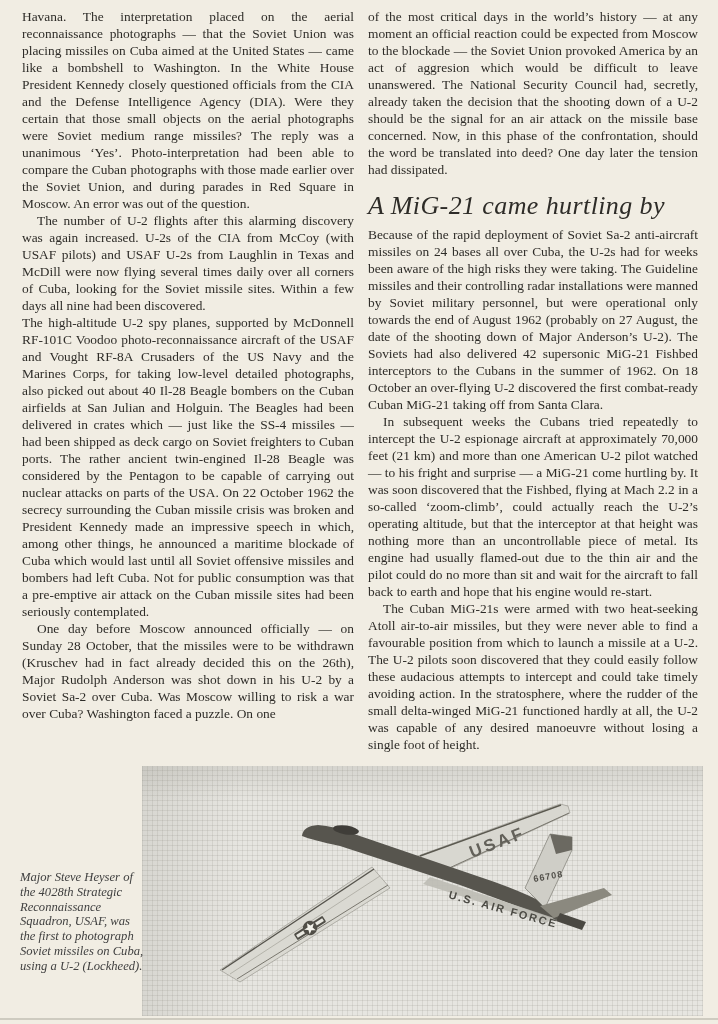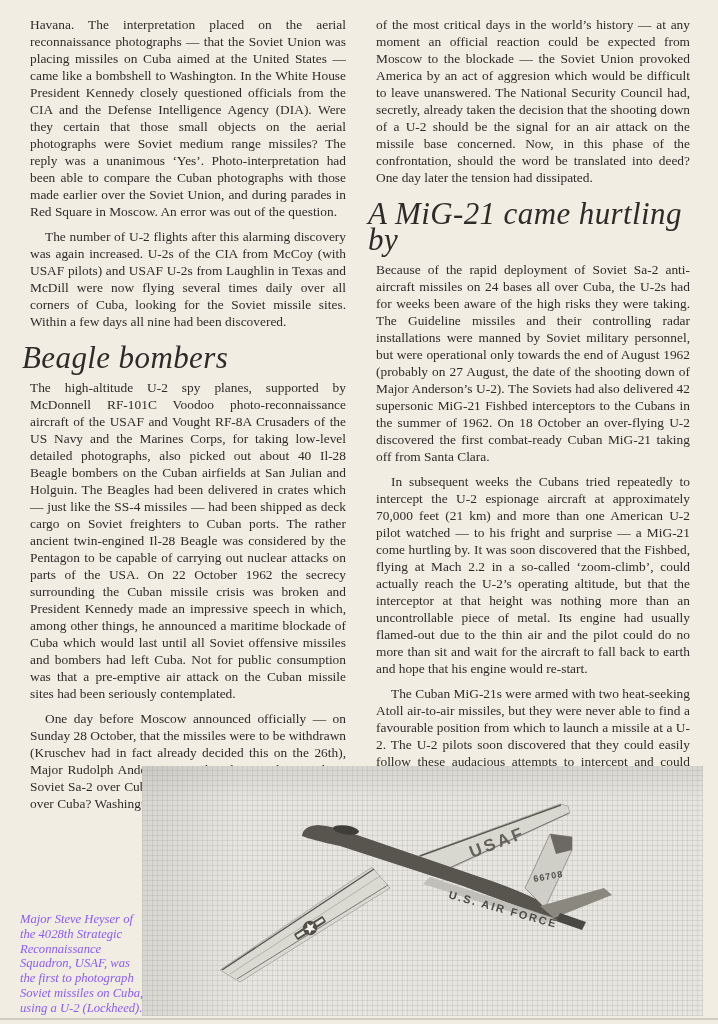--- a/index.html
+++ b/index.html
@@ -5,59 +5,58 @@
   html,body{margin:0;padding:0;}
   body{
     width:718px;height:1024px;position:relative;overflow:hidden;
     background:#f1ede3;
     font-family:"Liberation Serif","DejaVu Serif",serif;
     color:#2e2c28;
   }
   .col{position:absolute;top:8px;text-align:justify;font-size:13.4px;line-height:17px;}
   .col-left{left:22px;width:332px;}
   .col-right{left:368px;width:330px;}
-  .para{margin:8px;}
+  .para{margin:0;}
   .para.indent{text-indent:15px;}
   h2.heading{
     font-style:italic;font-weight:normal;
-    font-size:31px;letter-spacing:.4px;
+    font-size:26px;letter-spacing:.4px;
     margin:15px 0 7px 0;line-height:26px;text-align:left;
   }
   .photo{
     position:absolute;left:142px;top:766px;width:561px;height:250px;
     background-color:#e6e5e0;
     background-image:
       linear-gradient(to bottom, rgba(140,138,128,.18), rgba(140,138,128,0) 14%),
       linear-gradient(to right, rgba(140,138,128,.16), rgba(140,138,128,0) 18%),
       repeating-linear-gradient(0deg, rgba(125,122,112,.15) 0 1px, transparent 1px 5px),
       repeating-linear-gradient(90deg, rgba(125,122,112,.15) 0 1px, transparent 1px 5px);
   }
   .photo svg{display:block;width:561px;height:250px;}
   .caption{
-    position:absolute;left:20px;top:912px;width:126px;
+    position:absolute;left:20px;top:870px;width:126px;
     font-style:italic;font-size:12.6px;line-height:14.8px;
-    text-align:left;color:#8b5cf6;
+    text-align:left;color:#404040;
   }
   .page-edge{
     position:absolute;left:0;top:1018px;width:718px;height:2px;
     background:#bcb8ad;opacity:.65;
   }
   .mark-usaf{font-family:"Liberation Sans","DejaVu Sans",sans-serif;font-weight:bold;font-size:17px;letter-spacing:3px;fill:#63615a;}
   .mark-fuselage{font-family:"Liberation Sans","DejaVu Sans",sans-serif;font-weight:bold;font-size:11px;letter-spacing:2px;fill:#4b4a44;}
   .mark-tail{font-family:"Liberation Sans","DejaVu Sans",sans-serif;font-weight:bold;font-size:9px;letter-spacing:1px;fill:#514f49;}
 </style>
 </head>
 <body>
 
 <div>
 
   <div class="col col-left">
     <p class="para">Havana. The interpretation placed on the aerial reconnaissance photographs — that the Soviet Union was placing missiles on Cuba aimed at the United States — came like a bombshell to Washington. In the White House President Kennedy closely questioned officials from the CIA and the Defense Intelligence Agency (DIA). Were they certain that those small objects on the aerial photographs were Soviet medium range missiles? The reply was a unanimous ‘Yes’. Photo-interpretation had been able to compare the Cuban photographs with those made earlier over the Soviet Union, and during parades in Red Square in Moscow. An error was out of the question.</p>
     <p class="para indent">The number of U-2 flights after this alarming discovery was again increased. U-2s of the CIA from McCoy (with USAF pilots) and USAF U-2s from Laughlin in Texas and McDill were now flying several times daily over all corners of Cuba, looking for the Soviet missile sites. Within a few days all nine had been discovered.</p>
-    <h2 class="heading">Beagle bombers</h2>
     <p class="para">The high-altitude U-2 spy planes, supported by McDonnell RF-101C Voodoo photo-reconnaissance aircraft of the USAF and Vought RF-8A Crusaders of the US Navy and the Marines Corps, for taking low-level detailed photographs, also picked out about 40 Il-28 Beagle bombers on the Cuban airfields at San Julian and Holguin. The Beagles had been delivered in crates which — just like the SS-4 missiles — had been shipped as deck cargo on Soviet freighters to Cuban ports. The rather ancient twin-engined Il-28 Beagle was considered by the Pentagon to be capable of carrying out nuclear attacks on parts of the USA. On 22 October 1962 the secrecy surrounding the Cuban missile crisis was broken and President Kennedy made an impressive speech in which, among other things, he announced a maritime blockade of Cuba which would last until all Soviet offensive missiles and bombers had left Cuba. Not for public consumption was that a pre-emptive air attack on the Cuban missile sites had been seriously contemplated.</p>
     <p class="para indent">One day before Moscow announced officially — on Sunday 28 October, that the missiles were to be withdrawn (Kruschev had in fact already decided this on the 26th), Major Rudolph Anderson was shot down in his U-2 by a Soviet Sa-2 over Cuba. Was Moscow willing to risk a war over Cuba? Washington faced a puzzle. On one</p>
   </div>
 
   <div class="col col-right">
     <p class="para">of the most critical days in the world’s history — at any moment an official reaction could be expected from Moscow to the blockade — the Soviet Union provoked America by an act of aggresion which would be difficult to leave unanswered. The National Security Council had, secretly, already taken the decision that the shooting down of a U-2 should be the signal for an air attack on the missile base concerned. Now, in this phase of the confrontation, should the word be translated into deed? One day later the tension had dissipated.</p>
     <h2 class="heading">A MiG-21 came hurtling by</h2>
     <p class="para">Because of the rapid deployment of Soviet Sa-2 anti-aircraft missiles on 24 bases all over Cuba, the U-2s had for weeks been aware of the high risks they were taking. The Guideline missiles and their controlling radar installations were manned by Soviet military personnel, but were operational only towards the end of August 1962 (probably on 27 August, the date of the shooting down of Major Anderson’s U-2). The Soviets had also delivered 42 supersonic MiG-21 Fishbed interceptors to the Cubans in the summer of 1962. On 18 October an over-flying U-2 discovered the first combat-ready Cuban MiG-21 taking off from Santa Clara.</p>
     <p class="para indent">In subsequent weeks the Cubans tried repeatedly to intercept the U-2 espionage aircraft at approximately 70,000 feet (21 km) and more than one American U-2 pilot watched — to his fright and surprise — a MiG-21 come hurtling by. It was soon discovered that the Fishbed, flying at Mach 2.2 in a so-called ‘zoom-climb’, could actually reach the U-2’s operating altitude, but that the interceptor at that height was nothing more than an uncontrollable piece of metal. Its engine had usually flamed-out due to the thin air and the pilot could do no more than sit and wait for the aircraft to fall back to earth and hope that his engine would re-start.</p>
     <p class="para indent">The Cuban MiG-21s were armed with two heat-seeking Atoll air-to-air missiles, but they were never able to find a favourable position from which to launch a missile at a U-2. The U-2 pilots soon discovered that they could easily follow these audacious attempts to intercept and could take timely avoiding action. In the stratosphere, where the rudder of the small delta-winged MiG-21 functioned hardly at all, the U-2 was capable of any desired manoeuvre without losing a single foot of height.</p>

